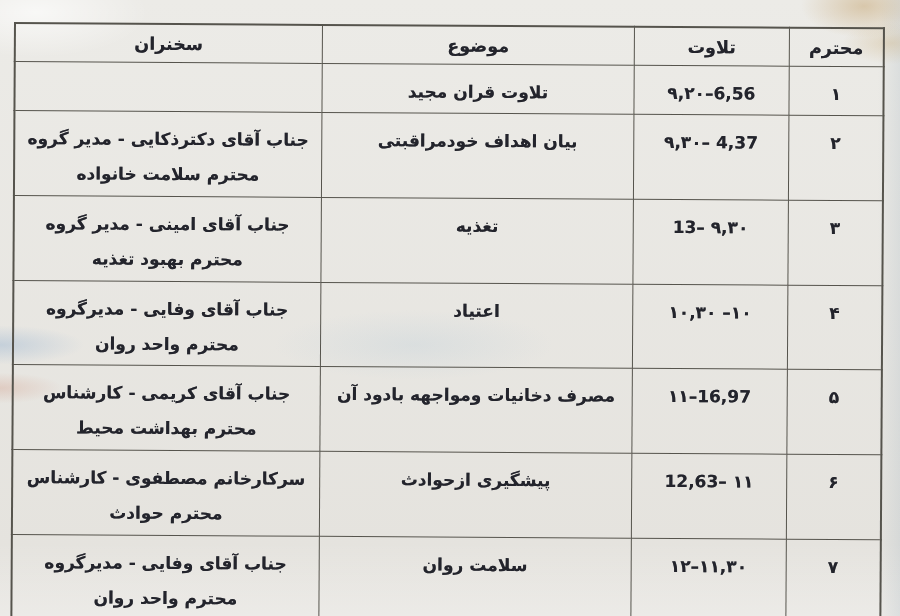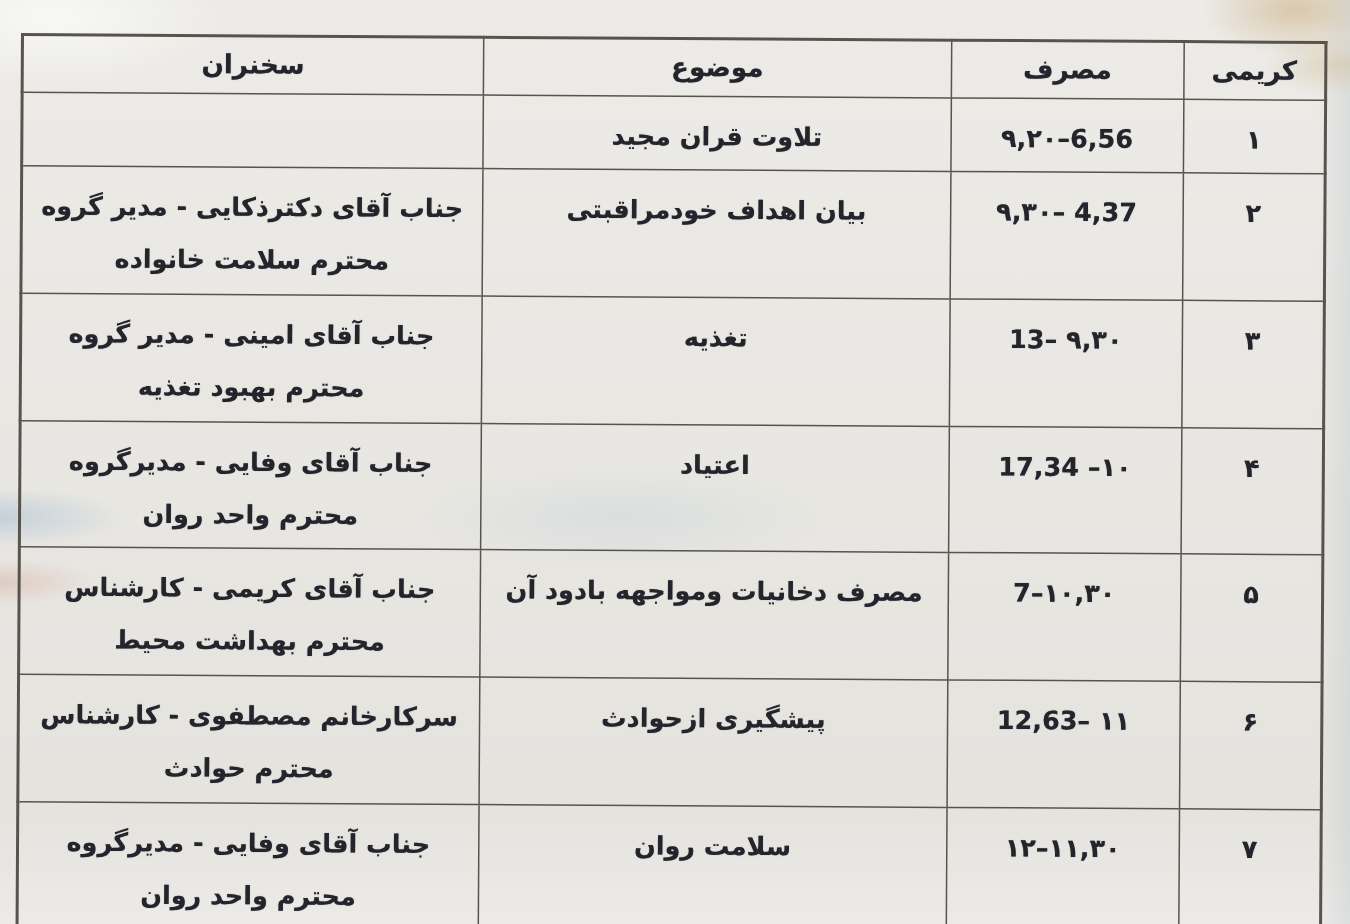--- a/index.html
+++ b/index.html
@@ -75,22 +75,22 @@
 <div class="page">
   <table class="scan-table">
     <colgroup>
       <col class="col-row">
       <col class="col-time">
       <col class="col-topic">
       <col class="col-speaker">
     </colgroup>
     <thead>
       <tr>
-        <th>کریمی</th>
-        <th>مصرف</th>
+        <th>محترم</th>
+        <th>تلاوت</th>
         <th>موضوع</th>
         <th>سخنران</th>
       </tr>
     </thead>
     <tbody>
       <tr>
         <td>۱</td>
         <td class="time-cell">۹,۲۰–6,56</td>
         <td>تلاوت قران مجید</td>
         <td></td>
@@ -102,27 +102,27 @@
         <td>جناب آقای دکترذکایی - مدیر گروه محترم سلامت خانواده</td>
       </tr>
       <tr>
         <td>۳</td>
         <td class="time-cell">13– ۹,۳۰</td>
         <td>تغذیه</td>
         <td>جناب آقای امینی - مدیر گروه محترم بهبود تغذیه</td>
       </tr>
       <tr>
         <td>۴</td>
-        <td class="time-cell">17,34 –۱۰</td>
+        <td class="time-cell">۱۰,۳۰ –۱۰</td>
         <td>اعتیاد</td>
         <td>جناب آقای وفایی - مدیرگروه محترم واحد روان</td>
       </tr>
       <tr>
         <td>۵</td>
-        <td class="time-cell">7–۱۰,۳۰</td>
+        <td class="time-cell">۱۱–16,97</td>
         <td>مصرف دخانیات ومواجهه بادود آن</td>
         <td>جناب آقای کریمی - کارشناس محترم بهداشت محیط</td>
       </tr>
       <tr>
         <td>۶</td>
         <td class="time-cell">12,63– ۱۱</td>
         <td>پیشگیری ازحوادث</td>
         <td>سرکارخانم مصطفوی - کارشناس محترم حوادث</td>
       </tr>
       <tr>

